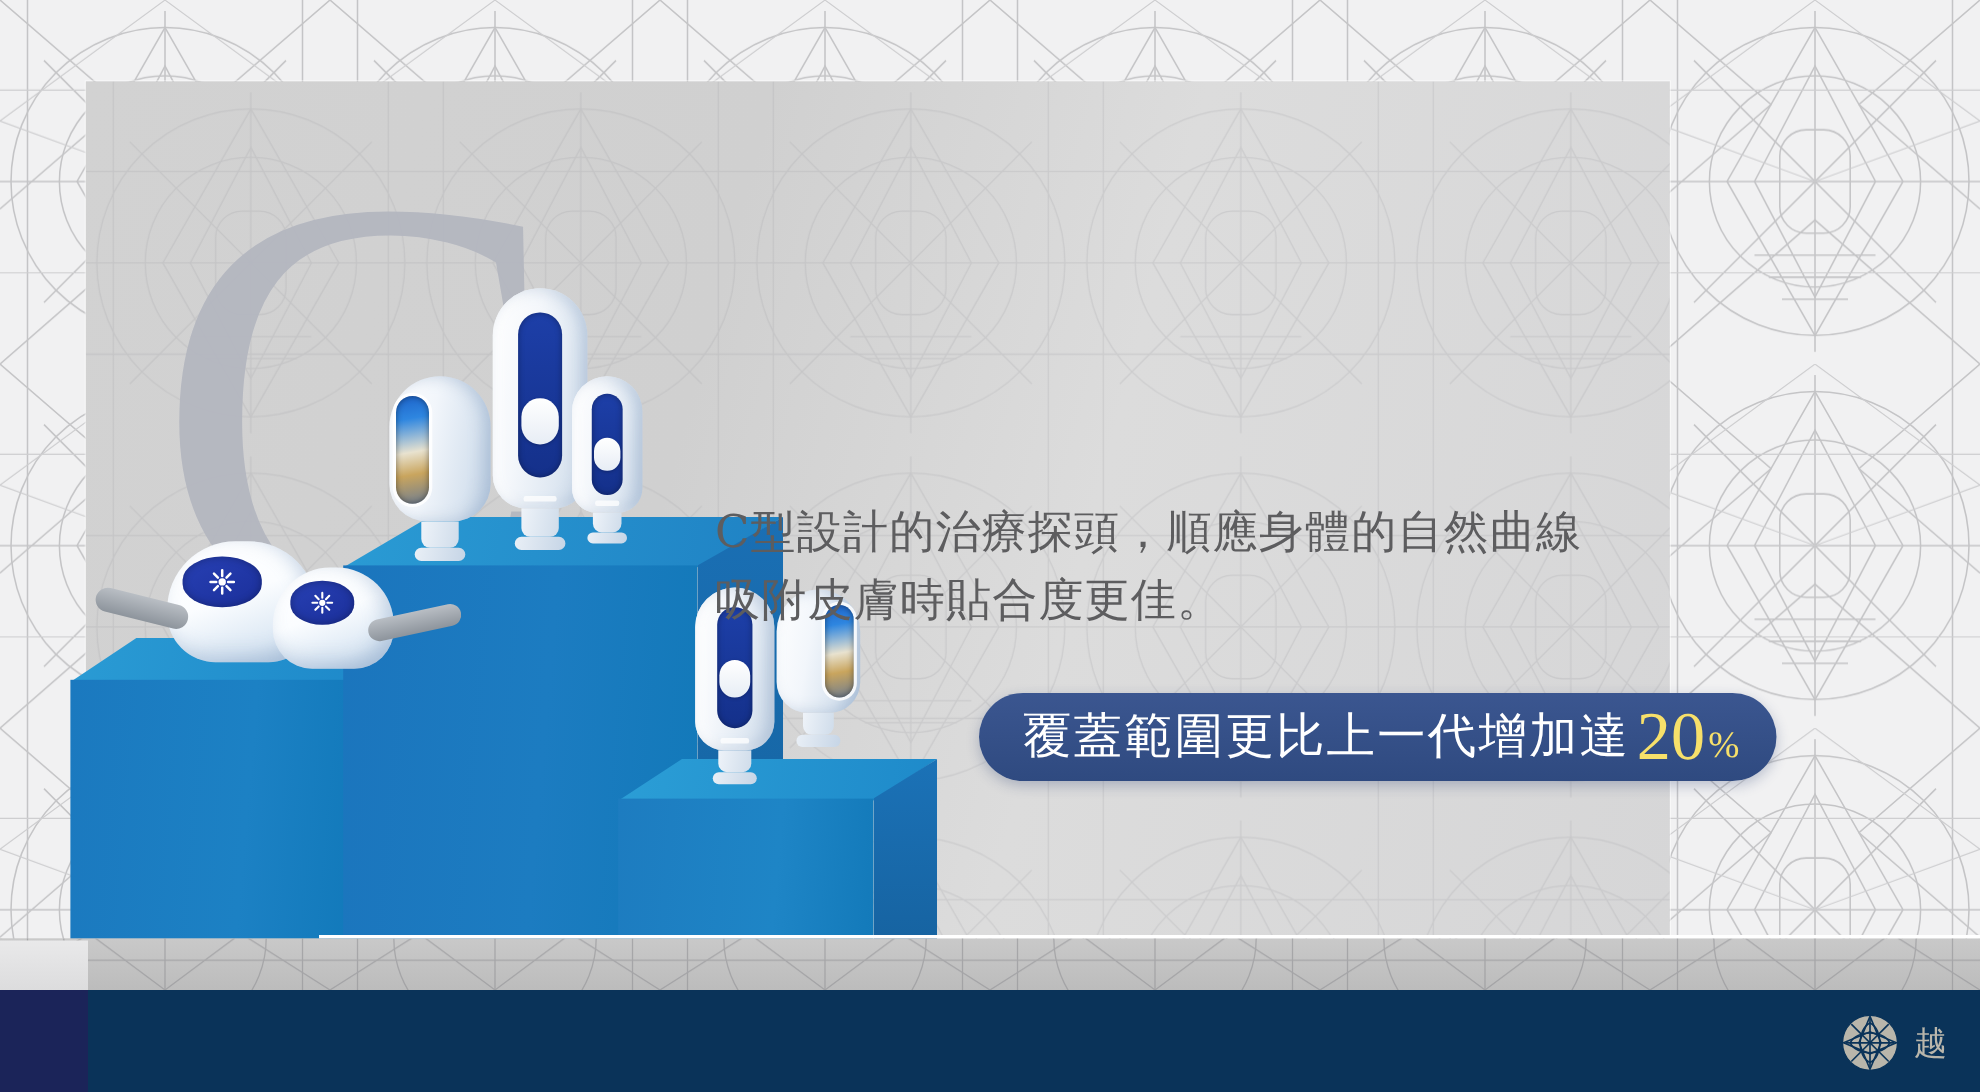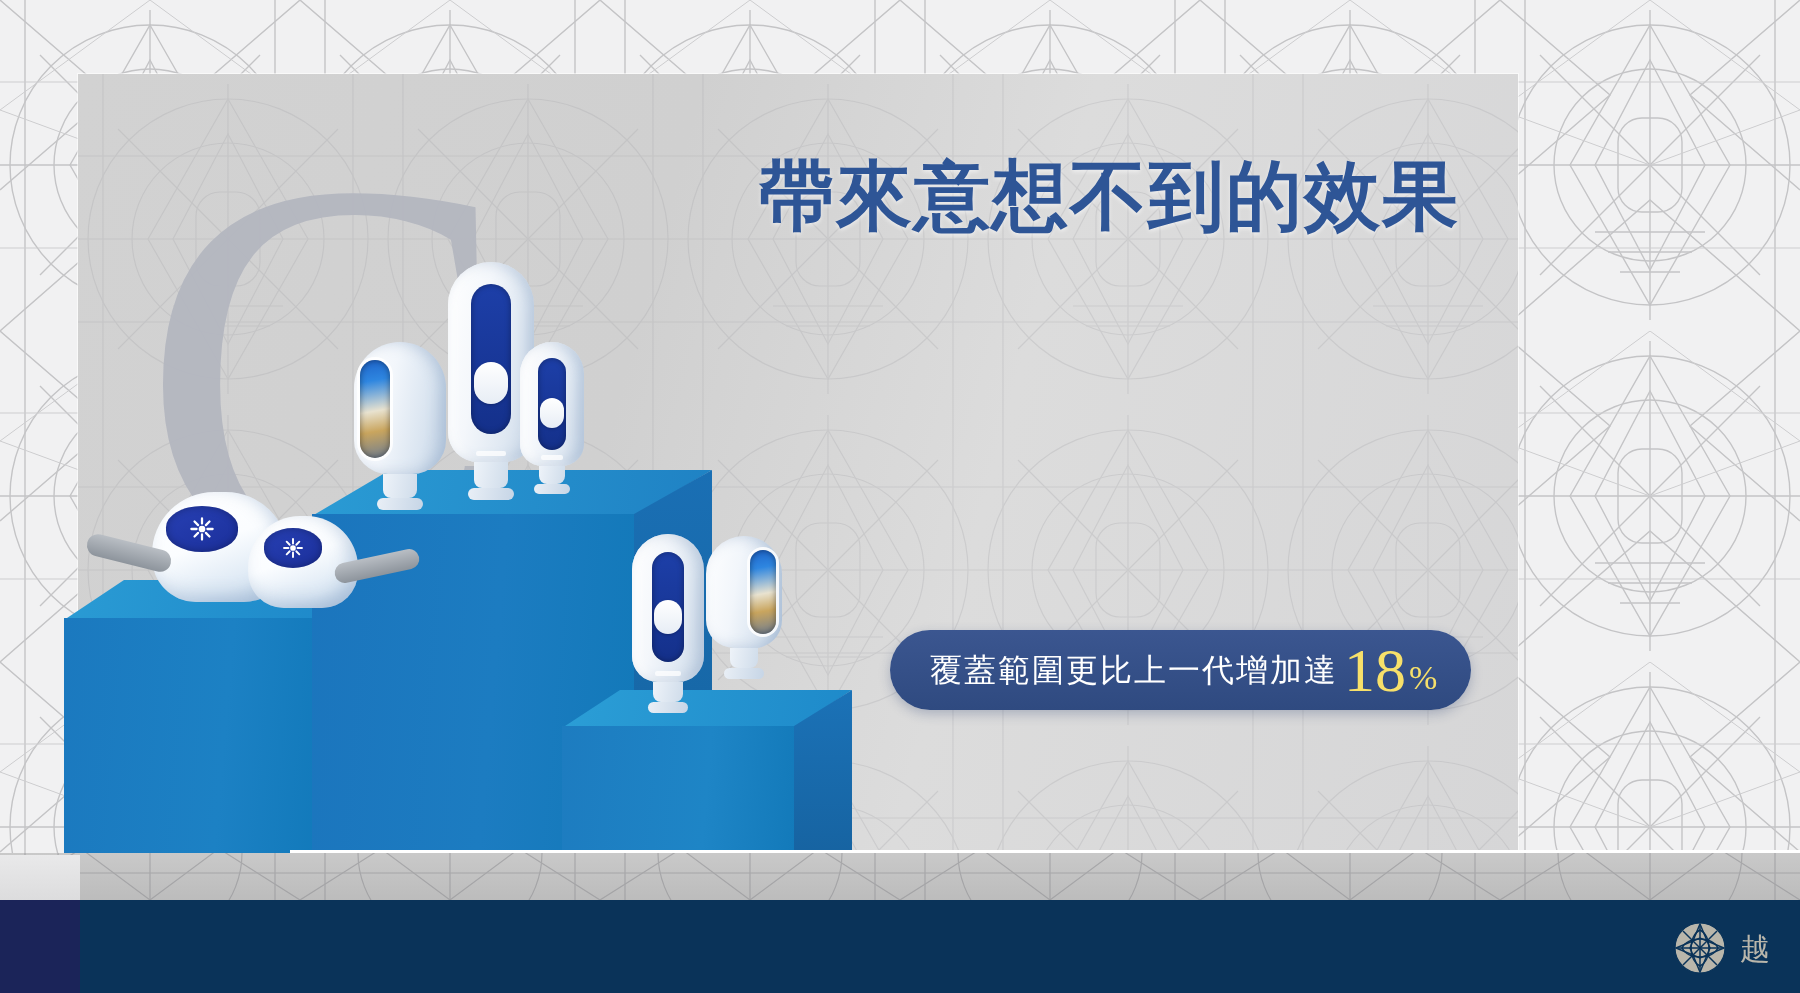--- a/index.html
+++ b/index.html
@@ -176,21 +176,21 @@
 
   .badge-pill{
     position:absolute;left:890px;top:630px;height:80px;
     border-radius:40px;
     background:linear-gradient(180deg,#3b5690,#2f4a80);
     display:flex;align-items:center;padding:0 34px 0 40px;
     box-shadow:0 4px 12px rgba(40,60,110,.28);
   }
   .badge-pill .txt{
     font-family:"DejaVu Sans", sans-serif;
-    font-size:32px;color:#ffffff;letter-spacing:2px;line-height:1;white-space:nowrap;
+    font-size:44px;color:#ffffff;letter-spacing:2px;line-height:1;white-space:nowrap;
   }
   .badge-pill .num{
     font-family:"Liberation Serif", serif;
     font-size:62px;color:#f7e06a;line-height:1;margin-left:6px;
   }
   .badge-pill .pct{
     font-family:"Liberation Serif", serif;
     font-size:34px;color:#f7e06a;line-height:1;margin-left:3px;position:relative;top:8px;
   }
 </style>
@@ -342,27 +342,30 @@
           <g stroke="#ffffff" stroke-width="2.1" stroke-linecap="round">
             <path d="M12 2.2V7 M12 17V21.8 M2.2 12H7 M17 12H21.8"></path>
             <path d="M5.1 5.1L8.4 8.4 M15.6 15.6L18.9 18.9 M18.9 5.1L15.6 8.4 M8.4 15.6L5.1 18.9"></path>
           </g>
         </g>
       </svg>
     </div>
   </div>
 
   <div class="headline">
-    <span class="l2">帶來意想不到的效果</span>
-  </div>
-
+  </div>
+
+  <div class="subcopy">
+    <span class="s1">C型設計的治療探頭，順應身體的自然曲線</span>
+    <span class="s2">吸附皮膚時貼合度更佳。</span>
+  </div>
 
   <div class="badge-pill">
     <span class="txt">覆蓋範圍更比上一代增加達</span>
-    <span class="num">18</span>
+    <span class="num">20</span>
     <span class="pct">%</span>
   </div>
 
   <div class="footer-band">
     <svg viewBox="0 0 1800 47" preserveAspectRatio="none" aria-hidden="true">
       <defs>
         <pattern id="orn3" width="300" height="47" patternUnits="userSpaceOnUse">
           <g fill="none" stroke="#8e8e92" stroke-width="1.2">
             <circle cx="150" cy="0" r="92"></circle>
             <path d="M150 -40 L150 60 M0 20 L300 20"></path>

